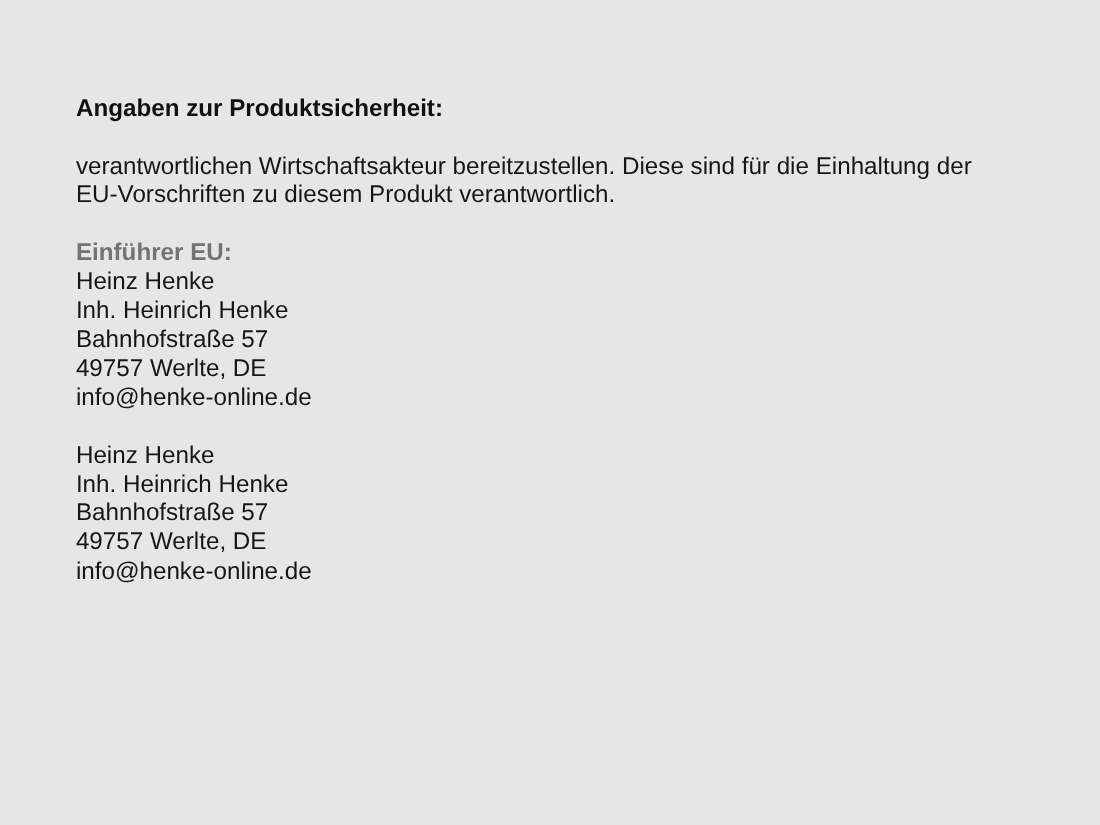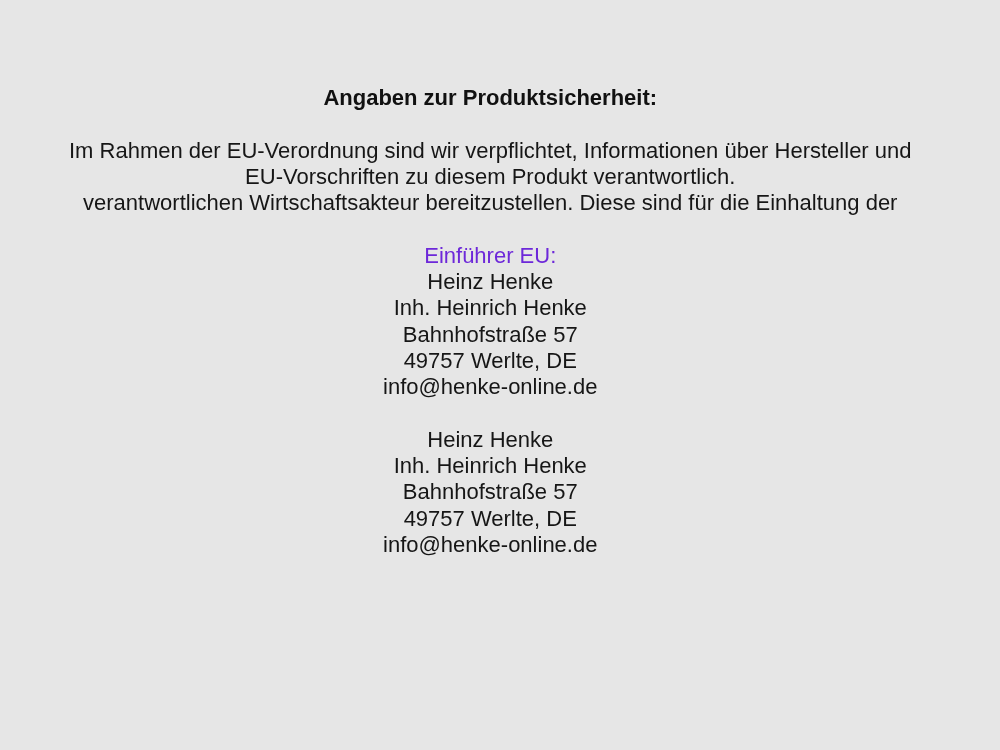--- a/index.html
+++ b/index.html
@@ -16,56 +16,54 @@
     color: #161616;
     -webkit-font-smoothing: antialiased;
   }
   .content {
     position: absolute;
     left: 69px;
     top: 85px;
     font-size: 22px;
     line-height: 26.3px;
     letter-spacing: 0;
-    text-align: center;
   }
   .block {
     margin: 0 0 26.3px 0;
     padding: 0;
   }
   .block:last-child {
     margin-bottom: 0;
   }
   .heading {
     font-weight: 700;
     font-size: 22px;
     line-height: 26.3px;
     margin: 0 0 26.3px 0;
     color: #111111;
   }
   .line {
     display: block;
     white-space: pre;
   }
   .bold {
-    font-weight: 400;
-    color: #6d28d9;
+    font-weight: 700;
+    color: #737373;
   }
 </style>
 </head>
 <body>
 
 <div class="content">
 
   <h2 class="heading">Angaben zur Produktsicherheit:</h2>
 
   <div class="block">
-    <span class="line">Im Rahmen der EU-Verordnung sind wir verpflichtet, Informationen über Hersteller und</span>
+    <span class="line">verantwortlichen Wirtschaftsakteur bereitzustellen. Diese sind für die Einhaltung der</span>
     <span class="line">EU-Vorschriften zu diesem Produkt verantwortlich.</span>
-    <span class="line">verantwortlichen Wirtschaftsakteur bereitzustellen. Diese sind für die Einhaltung der</span>
   </div>
 
   <div class="block">
     <span class="line bold">Einführer EU:</span>
     <span class="line">Heinz Henke</span>
     <span class="line">Inh. Heinrich Henke</span>
     <span class="line">Bahnhofstraße 57</span>
     <span class="line">49757 Werlte, DE</span>
     <span class="line">info@henke-online.de</span>
   </div>

